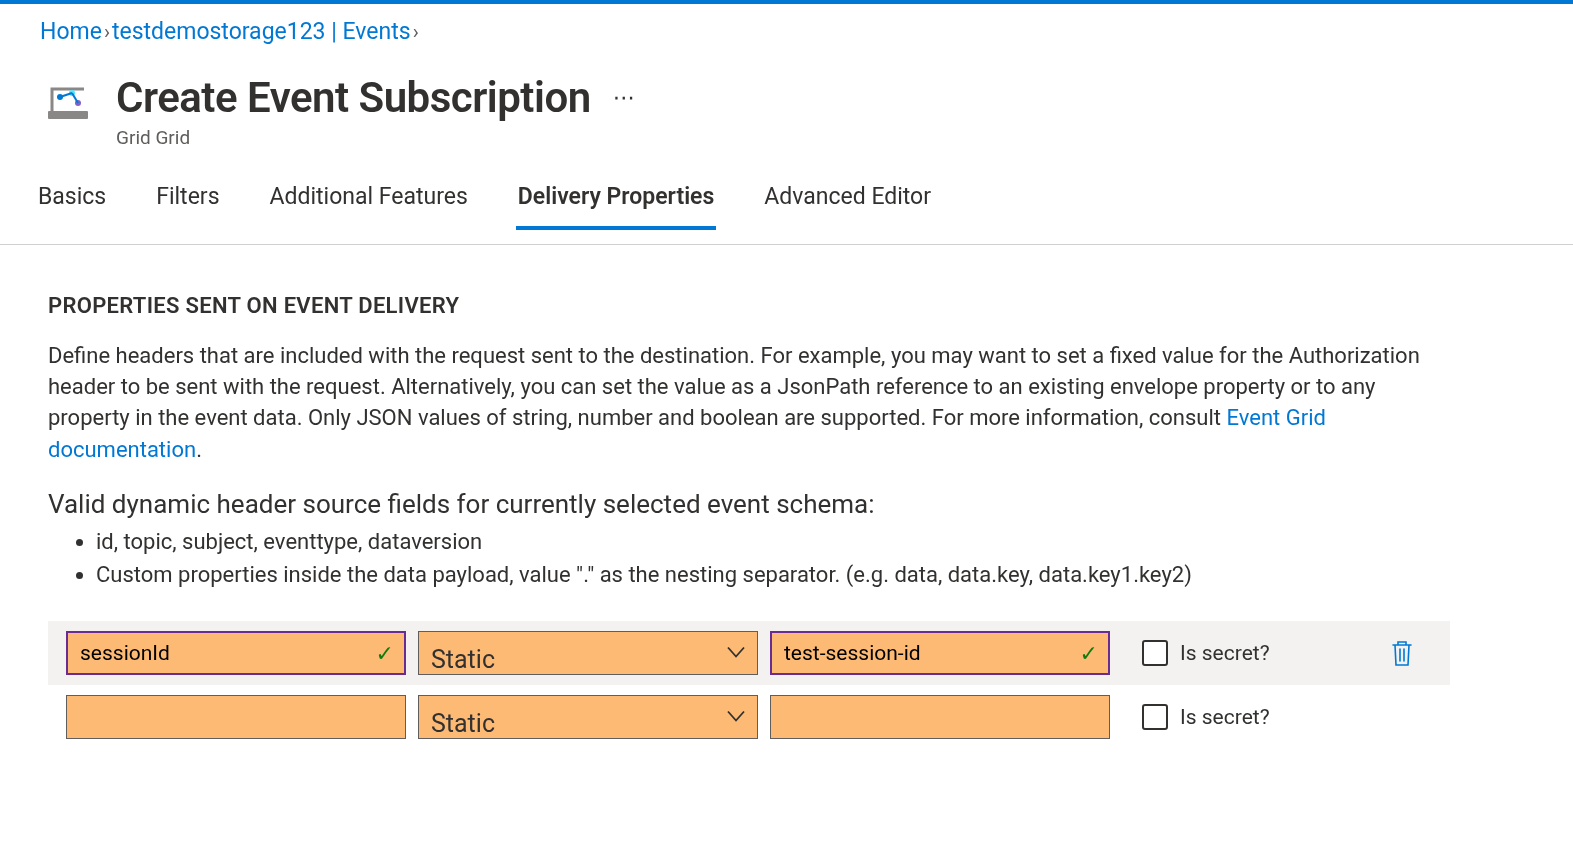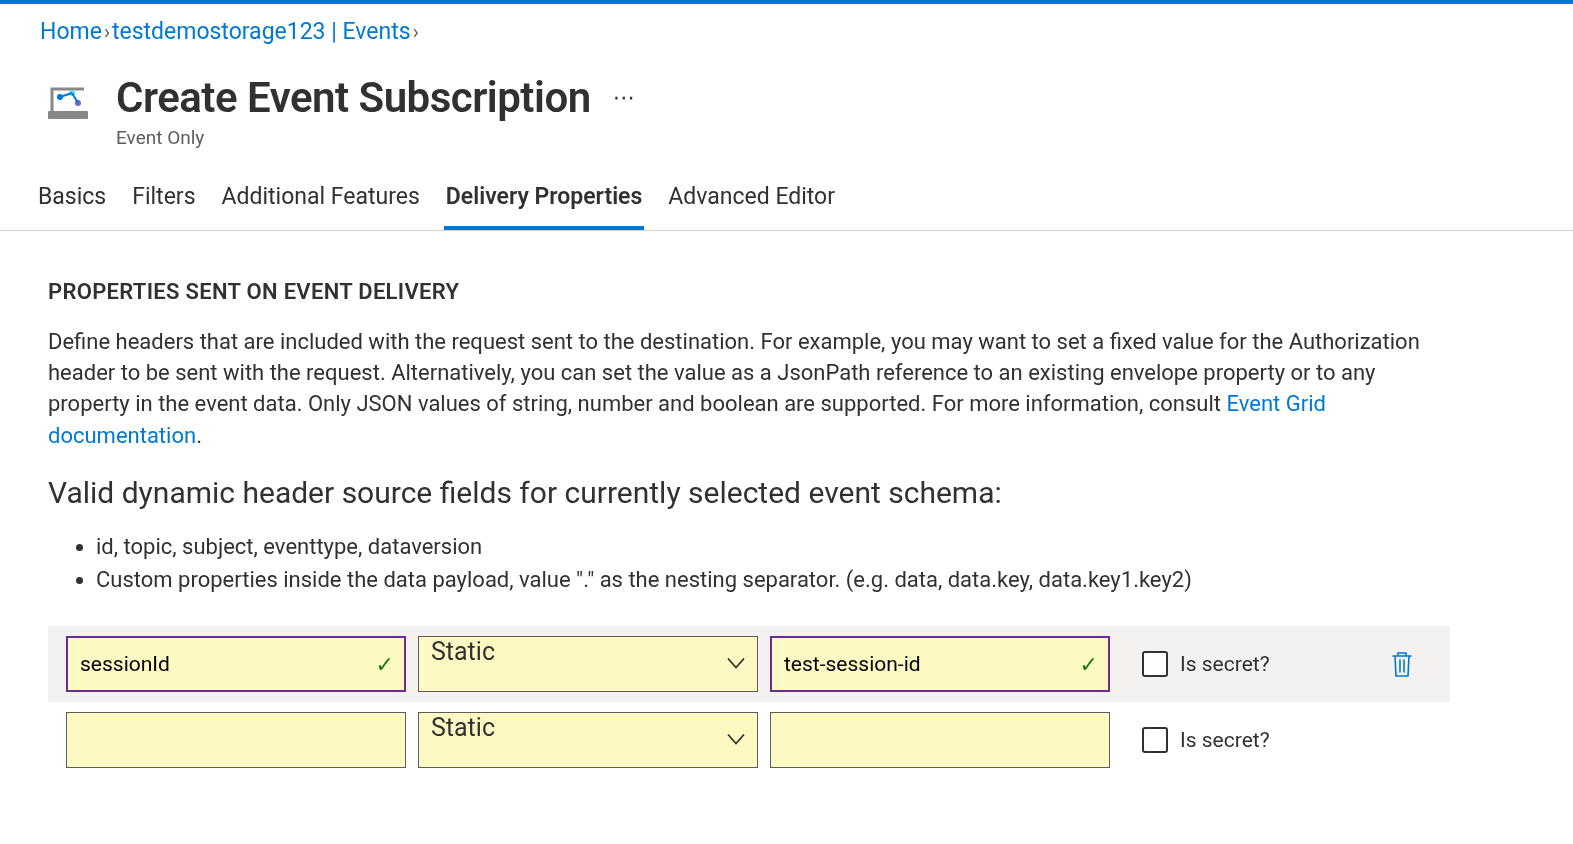--- a/index.html
+++ b/index.html
@@ -27,35 +27,35 @@
     width: 56px; height: 56px; flex: none;
     display: flex; align-items: center; justify-content: center;
   }
   .title-block h1 { font-size: 42px; font-weight: 600; letter-spacing: -0.5px; }
   .title-row { display: flex; align-items: center; gap: 22px; }
   .more-dots { font-size: 22px; color: #323130; letter-spacing: 2px; cursor: pointer; }
   .subtitle { font-size: 19px; color: #605e5c; margin-top: 4px; }
 
   
   .tabs {
-    display: flex; gap: 22px; padding: 34px 40px 0 36px;
+    display: flex; gap: 46px; padding: 34px 40px 14px 36px;
     border-bottom: 1px solid #d2d0ce;
   }
   .tab {
     font-size: 23px; color: #323130; padding: 0 2px 16px 2px;
     border-bottom: 4px solid transparent; cursor: pointer;
   }
   .tab.active { font-weight: 600; border-bottom-color: #0078d4; }
 
   
   .content { padding: 48px 60px 0 48px; max-width: 1510px; }
   .section-title { font-size: 22px; font-weight: 600; letter-spacing: 0.3px; margin-bottom: 22px; }
   .desc { font-size: 22px; line-height: 1.42; color: #323130; margin-bottom: 24px; }
   .desc a { color: #0078d4; text-decoration: none; }
-  .valid-intro { font-size: 30px; margin-bottom: 20px; }
+  .valid-intro { font-size: 26px; margin-bottom: 6px; }
   ul.valid-list { padding-left: 48px; font-size: 22px; margin-bottom: 30px; }
   ul.valid-list li { line-height: 1.5; }
 
   
   .cols-header {
     display: grid;
     grid-template-columns: 340px 340px 340px 1fr 60px;
     gap: 12px;
     padding: 0 18px 12px 18px;
     font-size: 23px; font-weight: 600;
@@ -65,24 +65,24 @@
     grid-template-columns: 340px 340px 340px 1fr 60px;
     gap: 12px;
     align-items: center;
     padding: 10px 18px;
     min-height: 62px;
   }
   .hrow.highlight { background: #f3f2f1; }
 
   .fld {
     position: relative;
-    height: 56px;
+    height: 44px;
     border: 1px solid #605e5c;
-    background: #fef9c3;
-    display: flex; align-items: flex-start;
+    background: #fdba74;
+    display: flex; align-items: flex-end;
   }
   .fld.valid { border: 2px solid #6b2c91; }
   .fld input {
     border: none; outline: none; width: 100%; height: 100%;
     padding: 0 40px 0 12px; font-size: 21px; font-family: inherit; background: transparent;
   }
   .fld .check {
     position: absolute; right: 10px; top: 50%; transform: translateY(-50%);
     color: #107c10; font-size: 22px;
   }
@@ -127,21 +127,21 @@
         <circle cx="34" cy="26" r="3" fill="#8661c5"></circle>
         <line x1="16" y1="20" x2="28" y2="16" stroke="#0078d4" stroke-width="2"></line>
         <line x1="28" y1="16" x2="34" y2="26" stroke="#0078d4" stroke-width="2"></line>
       </svg>
     </div>
     <div class="title-block">
       <div class="title-row">
         <h1>Create Event Subscription</h1>
         <span class="more-dots">⋯</span>
       </div>
-      <div class="subtitle">Event Only</div>
+      <div class="subtitle">Grid Grid</div>
     </div>
   </div>
 
   <div class="tabs" id="tabs">
       <div class="tab">Basics</div>
       <div class="tab">Filters</div>
       <div class="tab">Additional Features</div>
       <div class="tab active">Delivery Properties</div>
       <div class="tab">Advanced Editor</div>
     </div>

